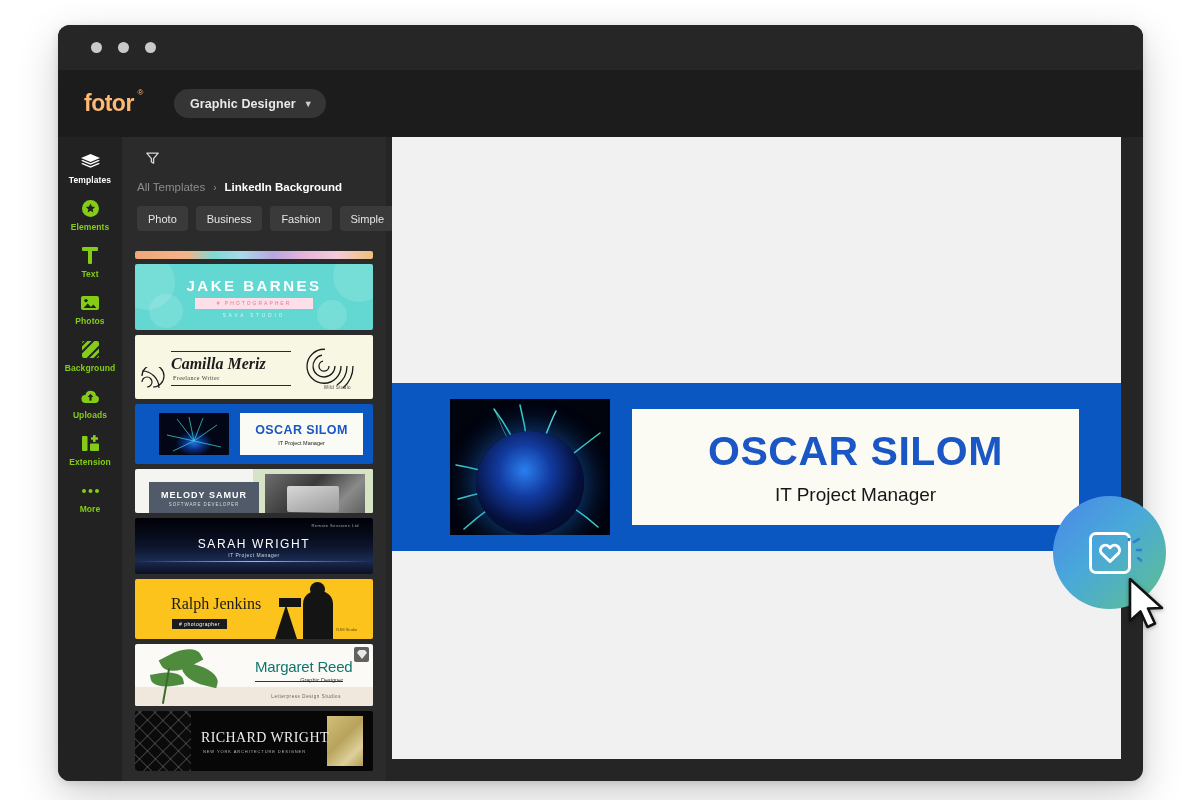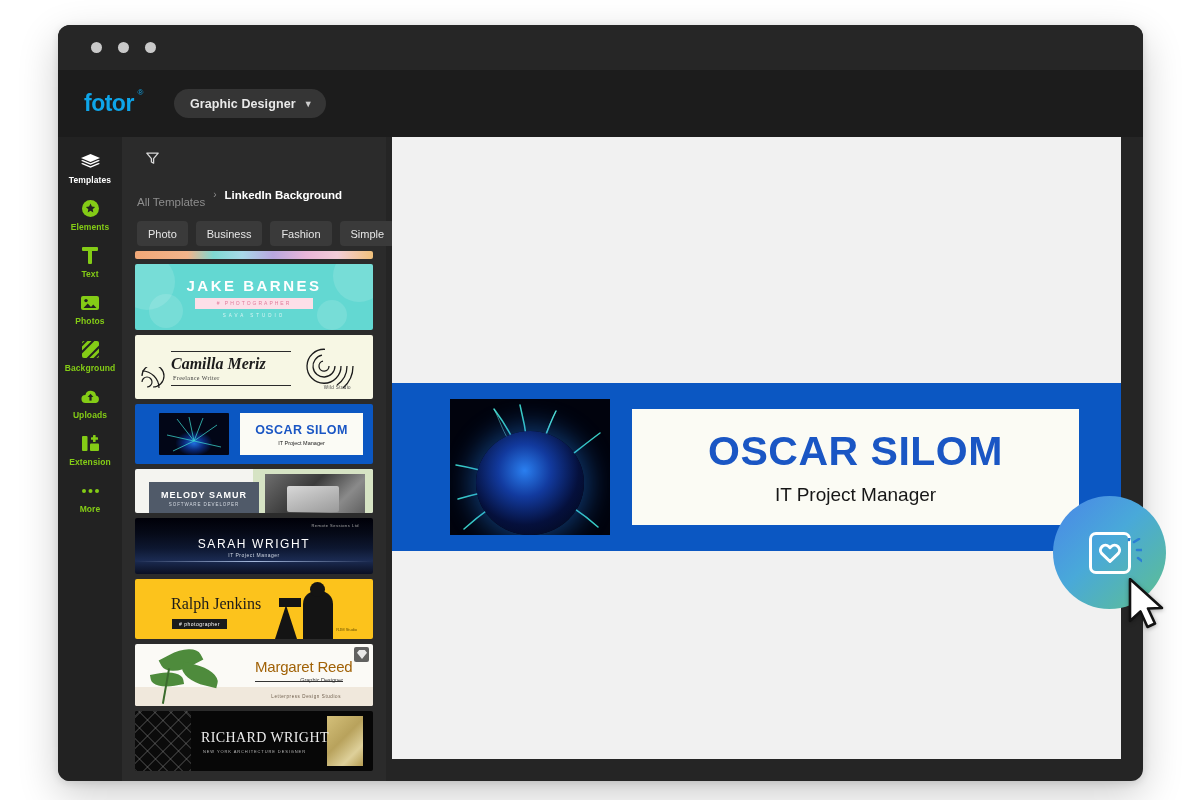--- a/index.html
+++ b/index.html
@@ -32,21 +32,21 @@
 
   
   .brandbar {
     position: absolute; left: 0; top: 45px;
     width: 100%; height: 67px;
     background: #1c1c1c;
     display: flex; align-items: center;
   }
   .logo {
     margin-left: 26px;
-    color: #0ea5e9;
+    color: #fdba74;
     font-size: 23px;
     font-weight: 700;
     letter-spacing: -.5px;
     position: relative;
   }
   .logo .reg {
     position: absolute; top: -2px; right: -9px;
     font-size: 8px; font-weight: 400;
   }
   .role-pill {
@@ -114,21 +114,21 @@
     margin-left: 11px;
     color: #d8d8d8;
     display: flex; align-items: center;
   }
 
   .crumbs {
     display: flex; align-items: center; gap: 8px;
     padding: 16px 0 0 15px;
     font-size: 11.5px;
   }
-  .crumb-root { color: #8d8d8d; cursor: pointer; margin-top: 15px; }
+  .crumb-root { color: #8d8d8d; cursor: pointer; }
   .crumb-sep { color: #8d8d8d; font-size: 10px; }
   .crumb-cur { color: #ffffff; font-weight: 700; }
 
   .chips {
     display: flex; gap: 8px;
     padding: 13px 0 0 15px;
   }
   .chip {
     height: 25px; padding: 0 11px;
     border-radius: 4px;
@@ -207,21 +207,21 @@
   .t-ralph .n { position:absolute; left:36px; top:16px; font-family:"Liberation Serif",serif; font-size:16px; color:#1a1a1a;}
   .t-ralph .tag { position:absolute; left:37px; top:40px; background:#1b1b1b; color:#fff; font-size:5px; padding:2px 7px; letter-spacing:.5px;}
   .t-ralph .studio { position:absolute; right:16px; bottom:7px; font-size:4px; color:#6b5200;}
   .t-ralph .man { position:absolute; right:40px; bottom:0; width:30px; height:48px; background:#141414; border-radius:13px 13px 0 0;}
   .t-ralph .head { position:absolute; right:48px; bottom:42px; width:15px; height:15px; background:#141414; border-radius:50%;}
   .t-ralph .tripod { position:absolute; right:76px; bottom:0; width:0; height:0; border-left:11px solid transparent; border-right:11px solid transparent; border-bottom:34px solid #141414;}
   .t-ralph .cam { position:absolute; right:72px; bottom:32px; width:22px; height:9px; background:#141414;}
 
   .t-margaret { height:62px; background:#fbfaf6; position:relative; }
   .t-margaret .beige { position:absolute; left:0; right:0; bottom:0; height:19px; background:#f0e8dc;}
-  .t-margaret .n { position:absolute; left:120px; top:14px; font-size:15px; color:#a16207; letter-spacing:-.2px;}
+  .t-margaret .n { position:absolute; left:120px; top:14px; font-size:15px; color:#0f766e; letter-spacing:-.2px;}
   .t-margaret .ln { position:absolute; left:120px; top:37px; width:88px; height:1px; background:#333;}
   .t-margaret .r { position:absolute; right:30px; top:33px; font-size:5.5px; color:#333;}
   .t-margaret .s { position:absolute; right:32px; bottom:7px; font-size:4.5px; color:#6a5a48; letter-spacing:.6px;}
   .leaf { position:absolute; background:#4e8b3c; border-radius:0 70% 0 70%; }
 
   .t-richard { height:60px; background:#070707; position:relative; }
   .t-richard .pat { position:absolute; left:0; top:0; width:56px; bottom:0;
     background:
       repeating-linear-gradient(45deg, rgba(130,130,130,.30) 0 1.5px, transparent 1.5px 11px),
       repeating-linear-gradient(-45deg, rgba(130,130,130,.30) 0 1.5px, transparent 1.5px 11px),

